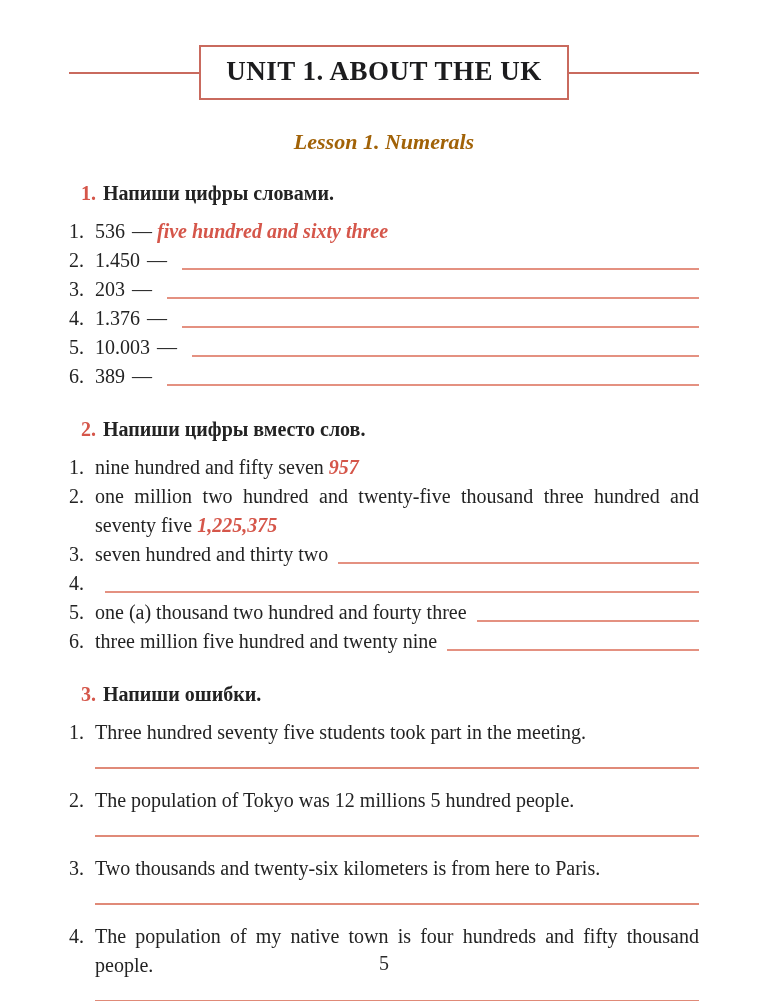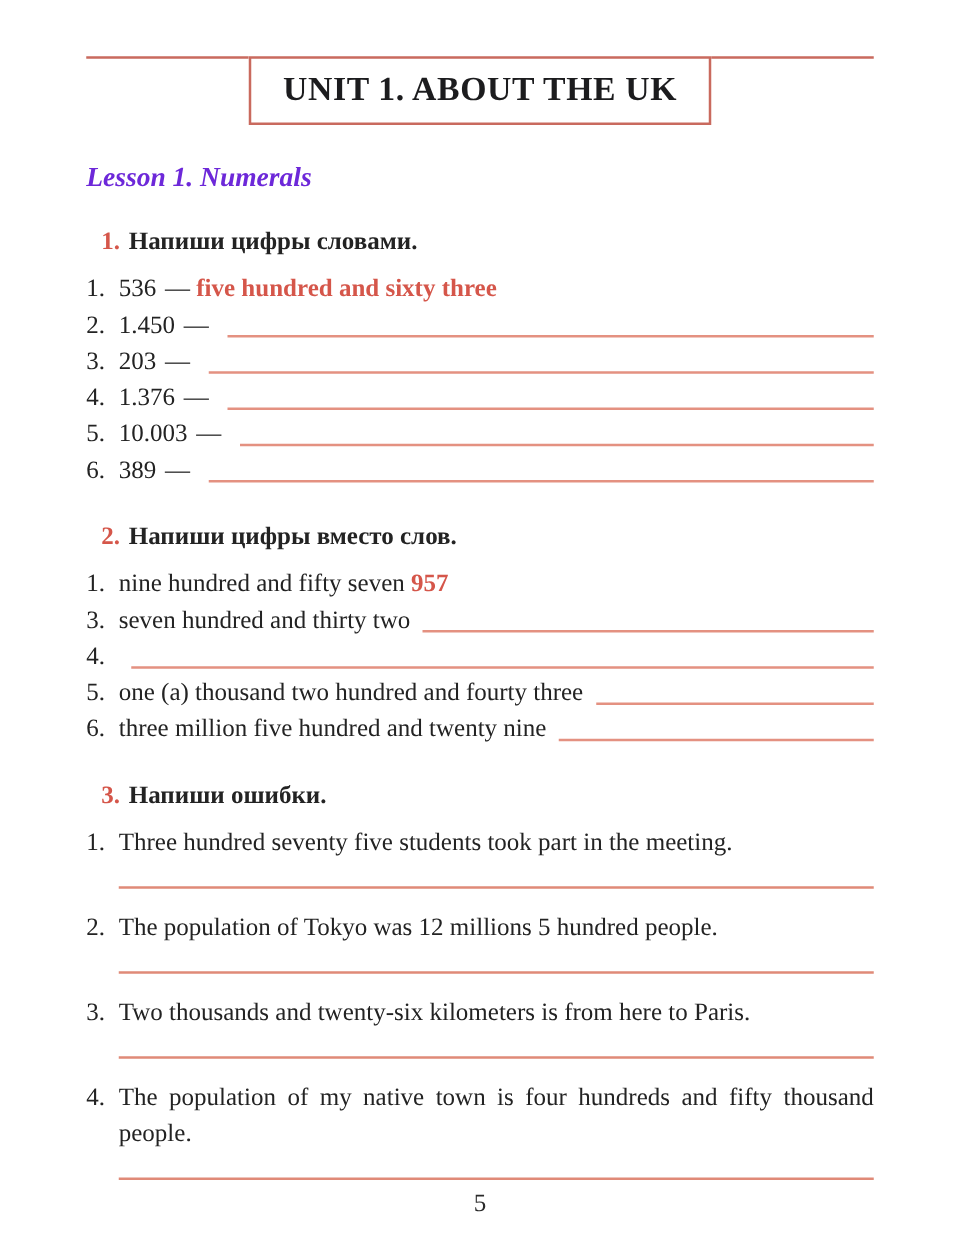--- a/index.html
+++ b/index.html
@@ -10,56 +10,57 @@
     color: #232323;
     overflow: hidden;
   }
   .page {
     position: relative;
     box-sizing: border-box;
     width: 768px; height: 1001px;
     padding: 45px 69px 0 69px;
   }
   
-  .title-band { display: flex; }
+  .title-band { display: flex; align-items: center; }
   .band-rule { flex: 1 1 auto; height: 2px; background: #c96a5e; }
   .title-box {
     border: 2px solid #c96a5e;
     padding: 9px 25px 11px;
     background: #ffffff;
   }
   .unit-title {
     margin: 0;
     font-size: 27px;
     font-weight: bold;
     letter-spacing: 0.5px;
     color: #1c1c1e;
     white-space: nowrap;
   }
   .lesson-title {
     margin: 29px 0 0;
+    text-align: center;
     font-size: 22px;
     font-weight: bold;
     font-style: italic;
-    color: #6d28d9;
+    color: #a16207;
   }
   
   .ex { margin-top: 24px; }
   .ex-head { margin: 0 12px 9px; font-size: 20px; font-weight: bold; line-height: 29px; }
   .ex-num { color: #d5564a; margin-right: 7px; }
   .row { display: flex; font-size: 20px; line-height: 29px; }
   .num { flex: 0 0 26px; }
   .hang {
     margin: 0;
     font-size: 20px; line-height: 29px;
     padding-left: 26px; text-indent: -26px;
   }
   .hang .num { display: inline-block; width: 26px; text-indent: 0; }
   .justify { text-align: justify; }
-  .answer { color: #d5564a; font-weight: bold; }
+  .answer { color: #d5564a; font-style: italic; font-weight: bold; }
   .dash { margin: 0 5px 0 7px; }
   .fill-line {
     flex: 1 1 auto;
     border-bottom: 2px solid #e49181;
     align-self: flex-end;
     margin: 0 0 5px 10px;
     min-width: 40px;
   }
   .ans-line-block {
     height: 0;
@@ -142,20 +143,24 @@
   <section class="ex">
     <div class="ex-head">
       <span class="ex-num">2.</span><span>Напиши цифры вместо слов.</span>
     </div>
 
     <p class="hang">
       <span class="num">1.</span><span>nine hundred and fifty seven</span>
       <span class="answer">957</span>
     </p>
 
+    <p class="hang justify">
+      <span class="num">2.</span><span>one million two hundred and twenty-five thousand three hundred and seventy five</span>
+      <span class="answer">1,225,375</span>
+    </p>
 
     <div class="row">
       <span class="num">3.</span>
       <span class="nowrap">seven hundred and thirty two</span>
       <span class="fill-line"></span>
     </div>
 
     <div class="row">
       <span class="num">4.</span>
       <span class="fill-line"></span>

